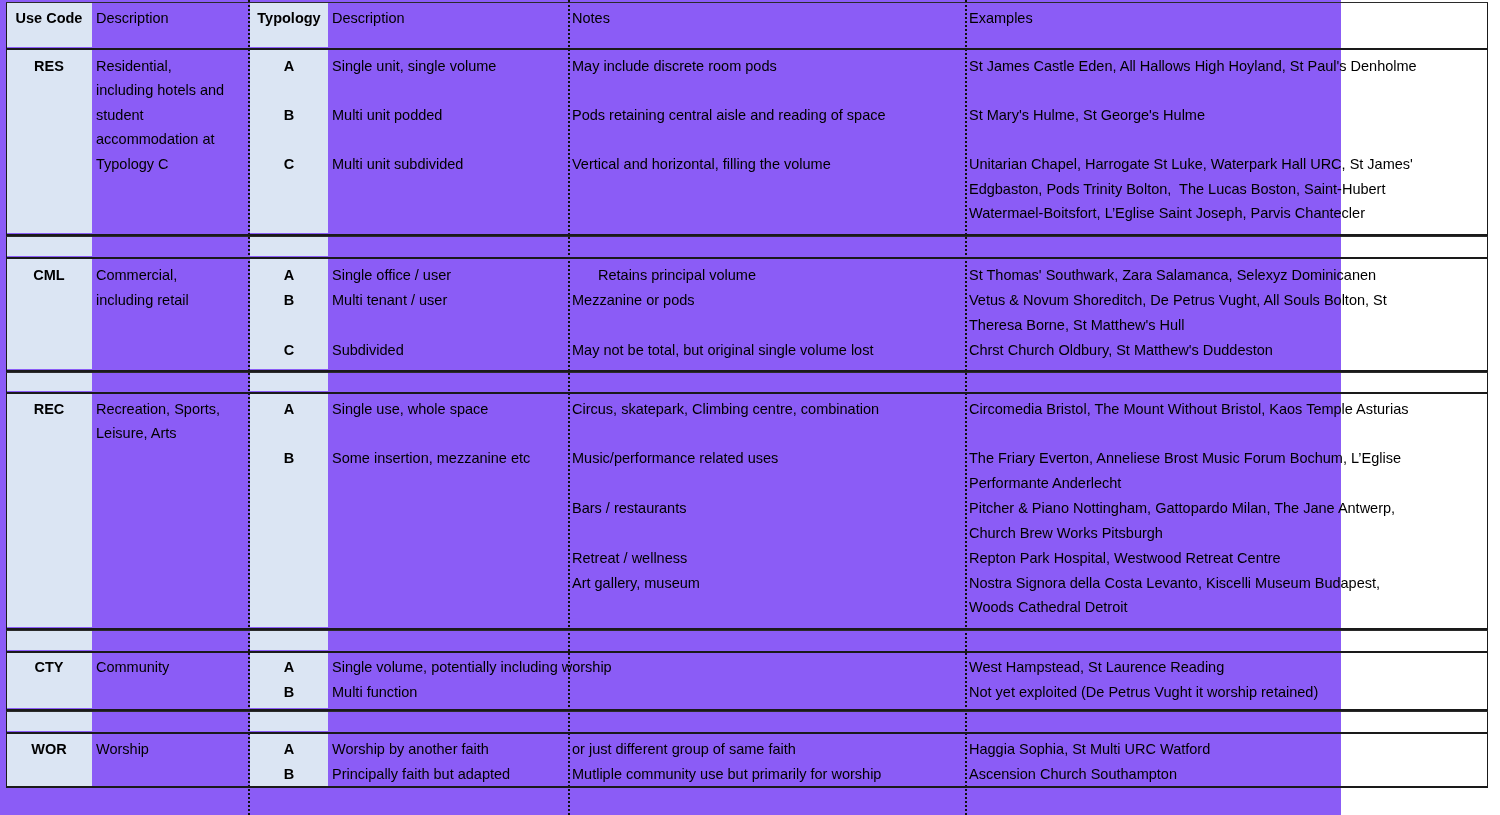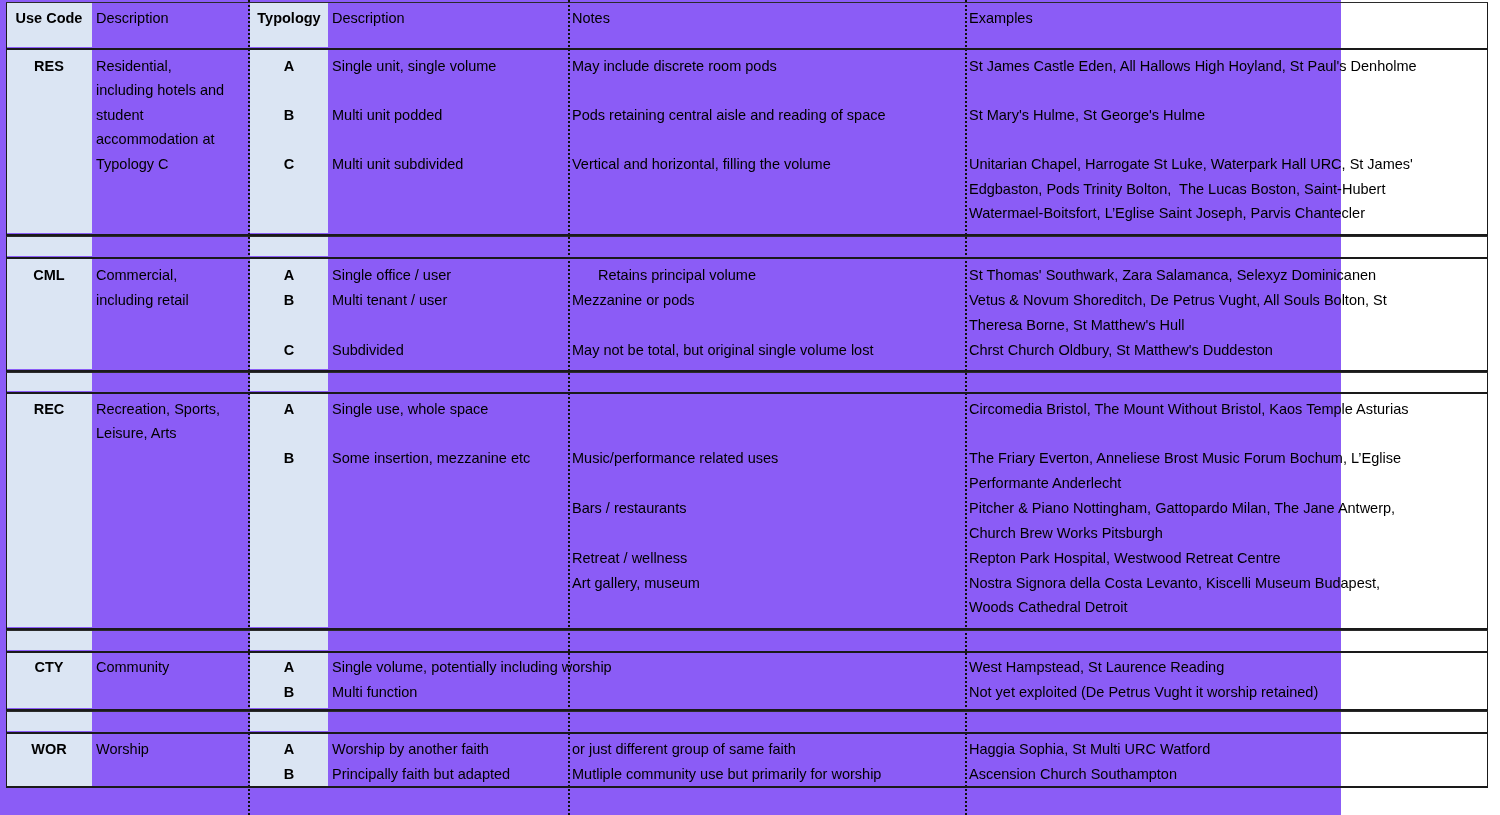--- a/index.html
+++ b/index.html
@@ -185,20 +185,21 @@
   <div class="cell" style="left:969px;top:338px;">Chrst Church Oldbury, St Matthew's Duddeston</div>
 
   <div class="cell bold center" style="left:6px;top:397px;width:86px;">REC</div>
   <div class="block">
     <div class="cell" style="left:96px;top:397px;">Recreation, Sports,</div>
     <div class="cell" style="left:96px;top:421px;">Leisure, Arts</div>
   </div>
 
   <div class="cell bold center" style="left:250px;top:397px;width:78px;">A</div>
   <div class="cell" style="left:332px;top:397px;">Single use, whole space</div>
+  <div class="cell" style="left:572px;top:397px;">Circus, skatepark, Climbing centre, combination</div>
   <div class="cell" style="left:969px;top:397px;">Circomedia Bristol, The Mount Without Bristol, Kaos Temple Asturias</div>
 
   <div class="cell bold center" style="left:250px;top:446px;width:78px;">B</div>
   <div class="cell" style="left:332px;top:446px;">Some insertion, mezzanine etc</div>
   <div class="block">
     <div class="cell" style="left:572px;top:446px;">Music/performance related uses</div>
     <div class="cell" style="left:572px;top:496px;">Bars / restaurants</div>
     <div class="cell" style="left:572px;top:546px;">Retreat / wellness</div>
     <div class="cell" style="left:572px;top:571px;">Art gallery, museum</div>
   </div>

